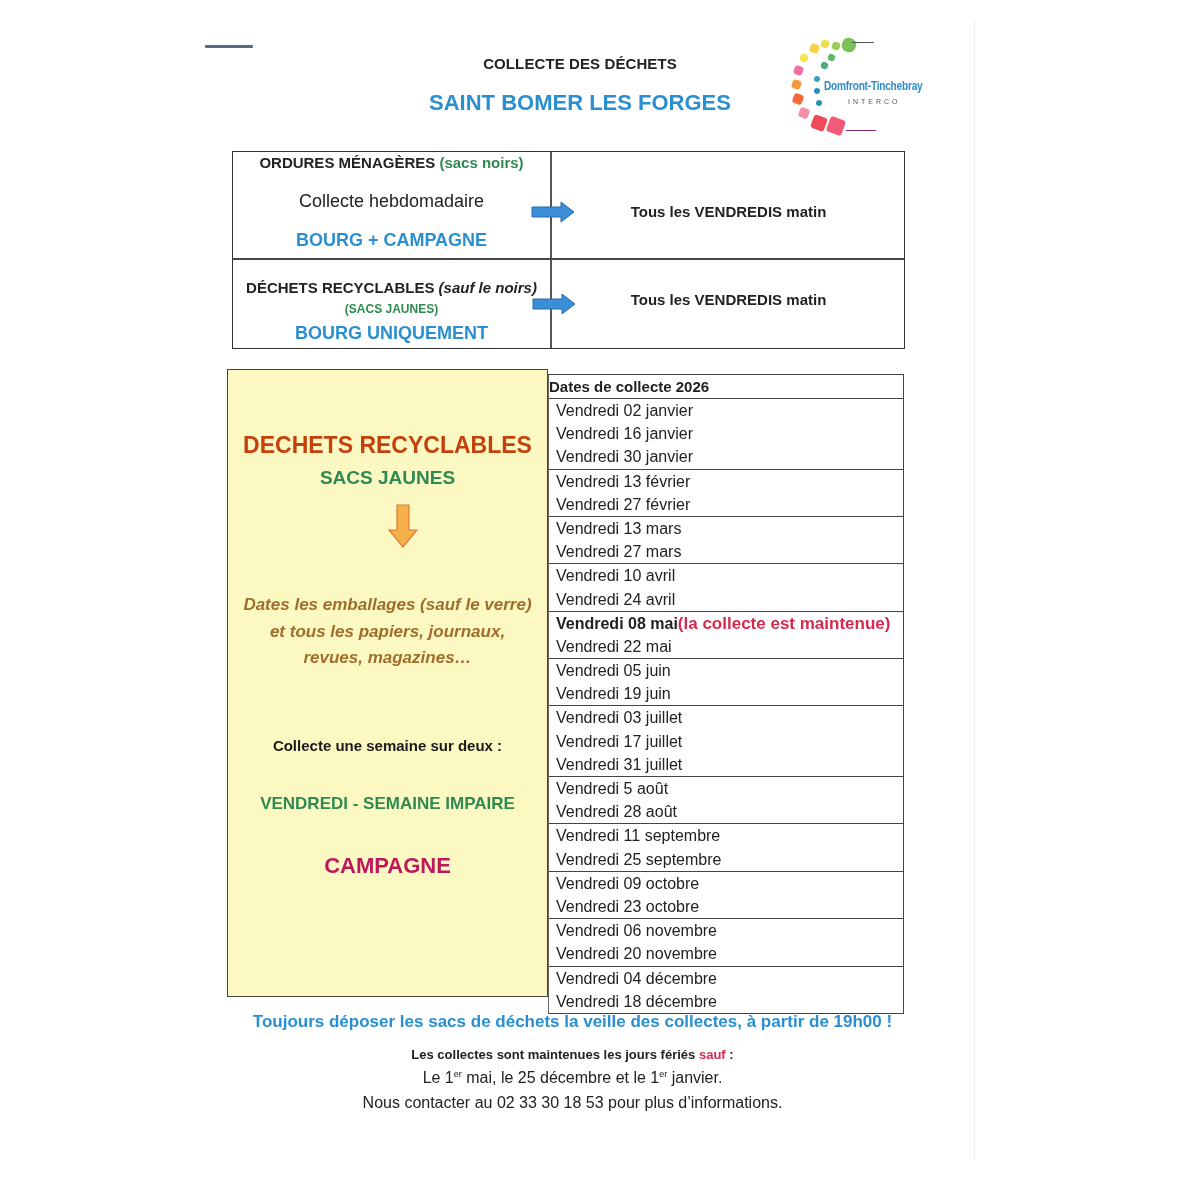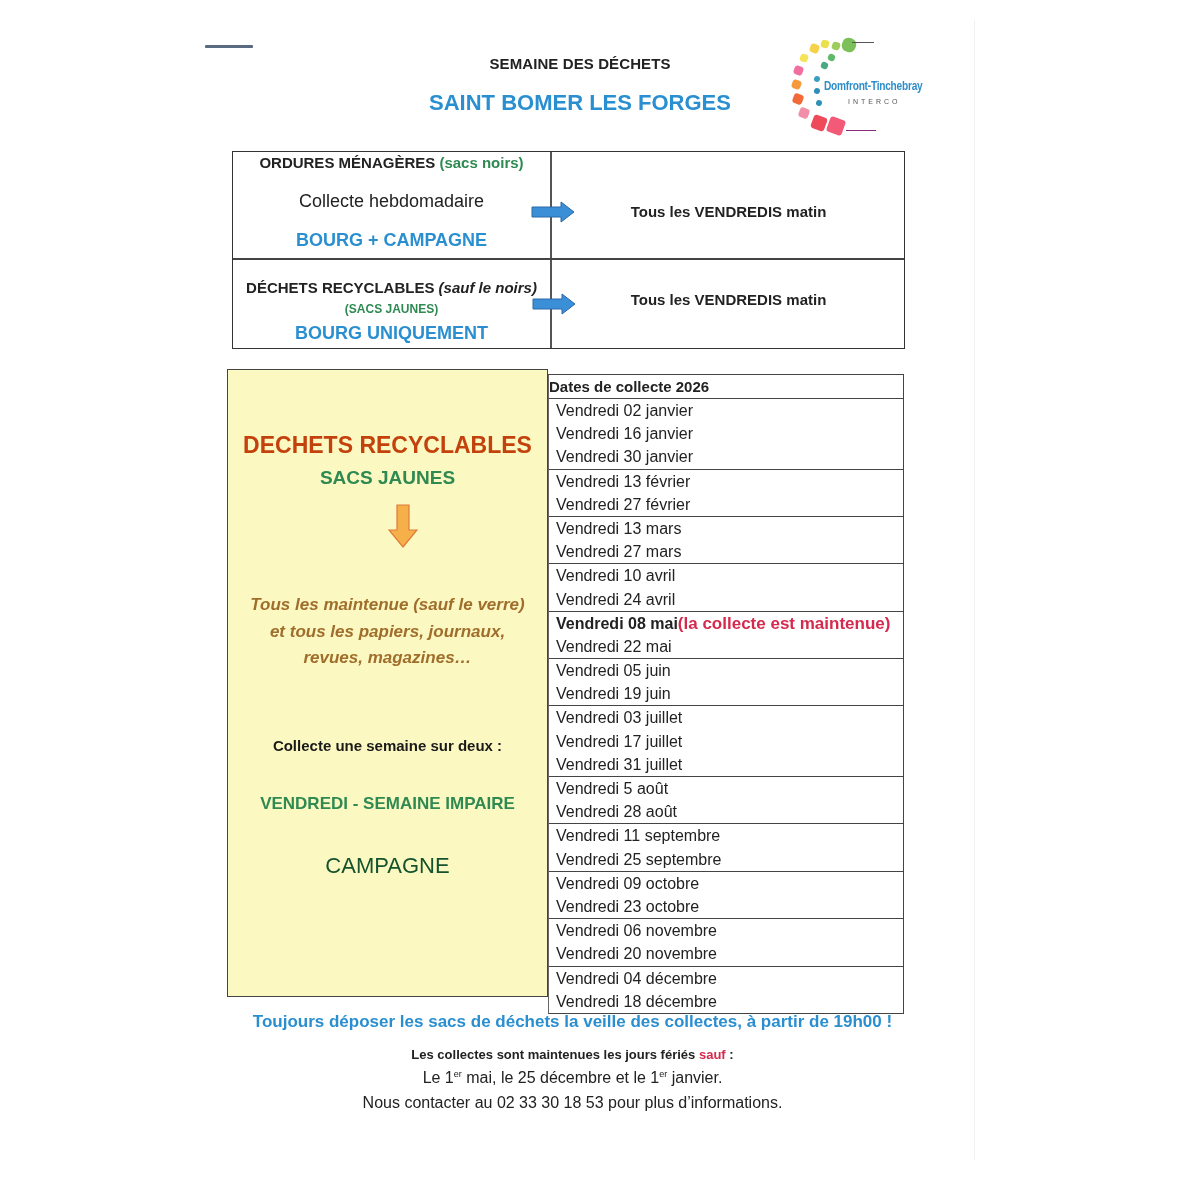--- a/index.html
+++ b/index.html
@@ -36,21 +36,21 @@
     .arrow-right { position: absolute; width: 44px; height: 22px; }
 
     
     .yellow-panel { position: absolute; left: 227px; top: 369px; width: 321px; height: 628px; background: #fcf8c2; border: 1.5px solid #444; }
     .yp-title { position: absolute; left: 0; top: 62px; width: 100%; text-align: center; font-size: 23px; font-weight: bold; color: #c2410c; }
     .yp-sub { position: absolute; left: 0; top: 97px; width: 100%; text-align: center; font-size: 19px; font-weight: bold; color: #2f8a52; }
     .arrow-down { position: absolute; left: 160px; top: 134px; width: 30px; height: 44px; }
     .yp-desc { position: absolute; left: 0; top: 222px; width: 100%; text-align: center; font-size: 17px; font-weight: bold; font-style: italic; color: #a06e2c; line-height: 26.5px; }
     .yp-freq { position: absolute; left: 0; top: 367px; width: 100%; text-align: center; font-size: 15px; font-weight: bold; color: #1a1a1a; }
     .yp-day { position: absolute; left: 0; top: 424px; width: 100%; text-align: center; font-size: 17px; font-weight: bold; color: #2f8a52; }
-    .yp-zone { position: absolute; left: 0; top: 483px; width: 100%; text-align: center; font-size: 22px; font-weight: normal; color: #14532d; }
+    .yp-zone { position: absolute; left: 0; top: 483px; width: 100%; text-align: center; font-size: 22px; font-weight: bold; color: #be185d; }
 
     .dates-table { position: absolute; left: 548px; top: 374px; width: 356px; border: 1.5px solid #444; border-left: 1px solid #666; }
     .dates-header { height: 24px; text-align: left; font-size: 15px; font-weight: bold; color: #222; line-height: 24px; border-bottom: 1.5px solid #444; }
     .month-group { border-bottom: 1.2px solid #444; }
     .month-group:last-child { border-bottom: none; }
     .date-row { height: 23.2px; line-height: 23.2px; font-size: 16px; color: #222; padding-left: 7px; white-space: nowrap; }
     .date-row.bold .d-text { font-weight: bold; }
     .d-note { font-weight: bold; font-size: 17px; color: #d6294e; }
 
     
@@ -60,21 +60,21 @@
     .footer-holidays { position: absolute; left: 300px; top: 1069px; width: 545px; text-align: center; font-size: 16px; color: #222; }
     .footer-holidays sup { font-size: 9px; }
     .footer-contact { position: absolute; left: 280px; top: 1094px; width: 585px; text-align: center; font-size: 16px; color: #222; }
   </style>
 </head>
 <body>
 
 <div class="scan-mark"></div>
 <div class="page-edge"></div>
 
-<div class="header-sub">SEMAINE DES DÉCHETS</div>
+<div class="header-sub">COLLECTE DES DÉCHETS</div>
 <div class="header-title">SAINT BOMER LES FORGES</div>
 
 <div class="logo">
   <div class="dot" style="left:22px;top:8px;width:9px;height:9px;background:#f5d24a;"></div>
   <div class="dot" style="left:33px;top:4px;width:8px;height:8px;background:#e9e04c;"></div>
   <div class="dot" style="left:44px;top:6px;width:8px;height:8px;background:#9ccc5a;"></div>
   <div class="dot" style="left:54px;top:2px;width:14px;height:14px;background:#7cc05a;border-radius:6px;"></div>
   <div class="dot" style="left:12px;top:18px;width:8px;height:8px;background:#f5e35a;"></div>
   <div class="dot" style="left:40px;top:18px;width:7px;height:7px;background:#62b86a;"></div>
   <div class="dot" style="left:33px;top:26px;width:7px;height:7px;background:#4aaa84;"></div>
@@ -120,21 +120,21 @@
   <div class="tt-cell r2-when">Tous les VENDREDIS matin</div>
 </div>
 
 <div class="yellow-panel">
   <div class="yp-title">DECHETS RECYCLABLES</div>
   <div class="yp-sub">SACS JAUNES</div>
   <svg class="arrow-down" viewBox="0 0 30 44">
     <polygon points="9,1 21,1 21,26 29,26 15,43 1,26 9,26" fill="#f5b04a" stroke="#e07a3a" stroke-width="1.2"></polygon>
   </svg>
   <div class="yp-desc">
-    <div>Tous les maintenue (sauf le verre)</div>
+    <div>Dates les emballages (sauf le verre)</div>
     <div>et tous les papiers, journaux,</div>
     <div>revues, magazines…</div>
   </div>
   <div class="yp-freq">Collecte une semaine sur deux :</div>
   <div class="yp-day">VENDREDI - SEMAINE IMPAIRE</div>
   <div class="yp-zone">CAMPAGNE</div>
 </div>
 
 <div class="dates-table">
   <div class="dates-header">Dates de collecte 2026</div>

